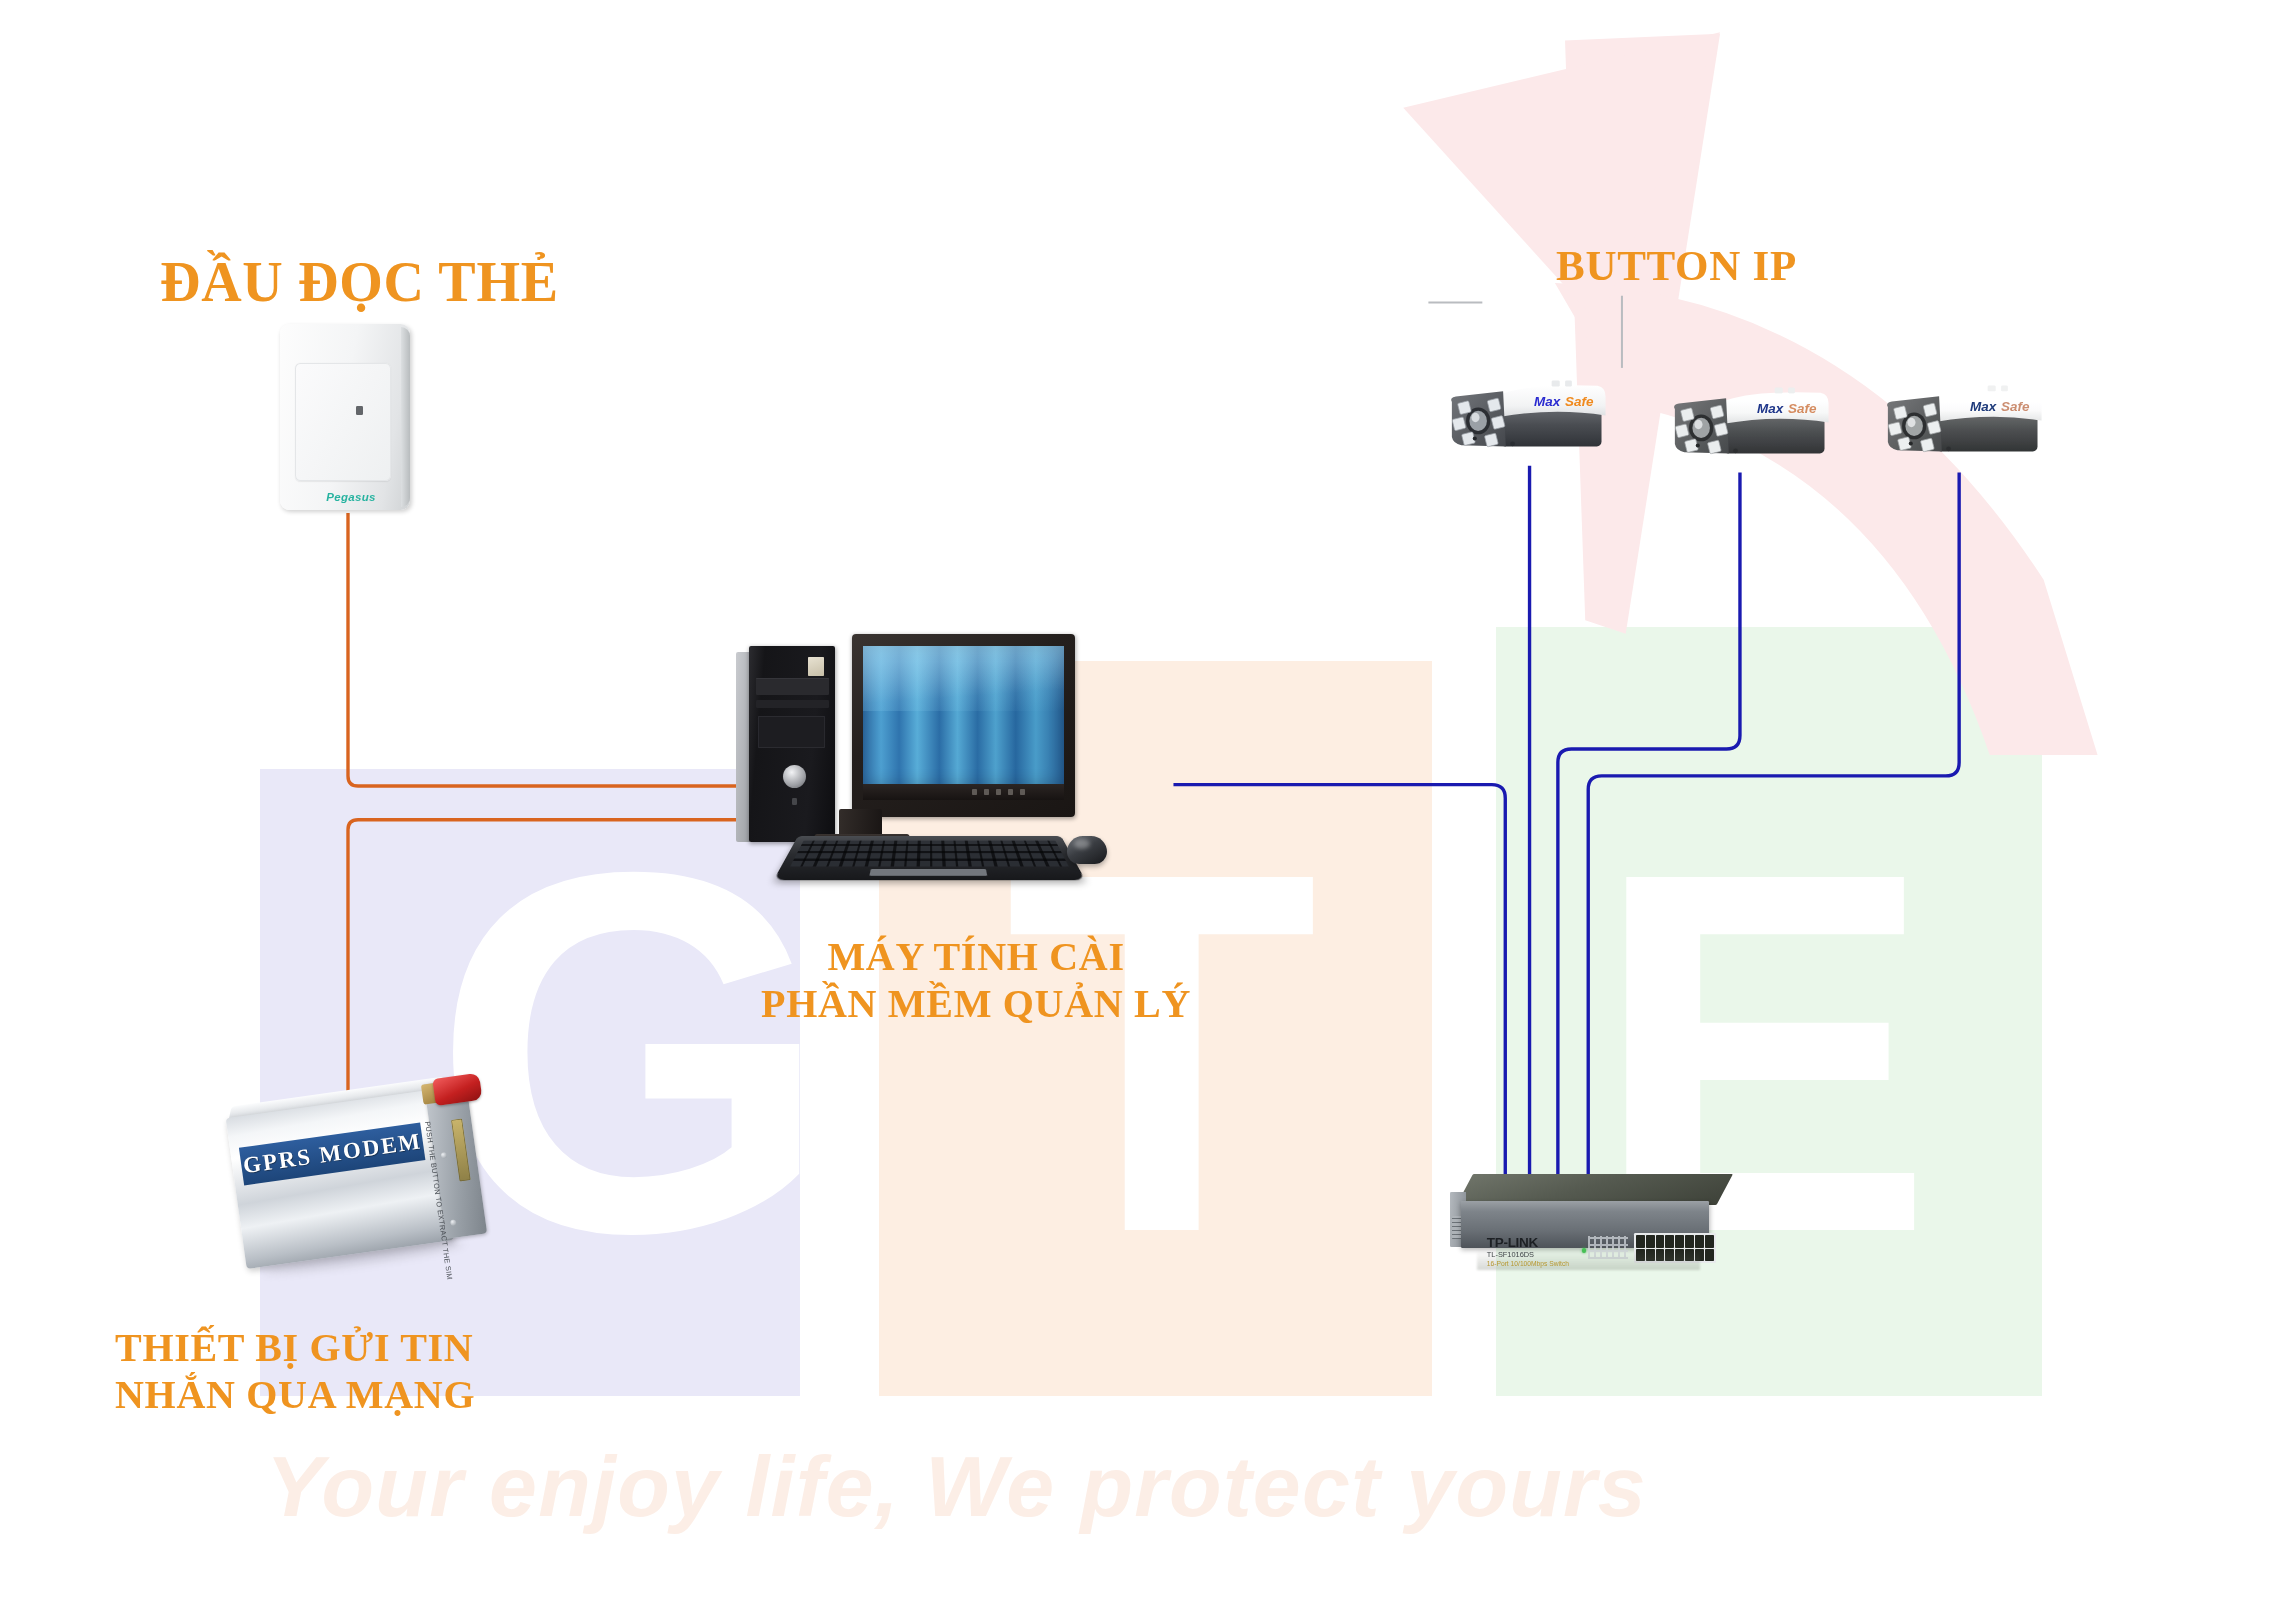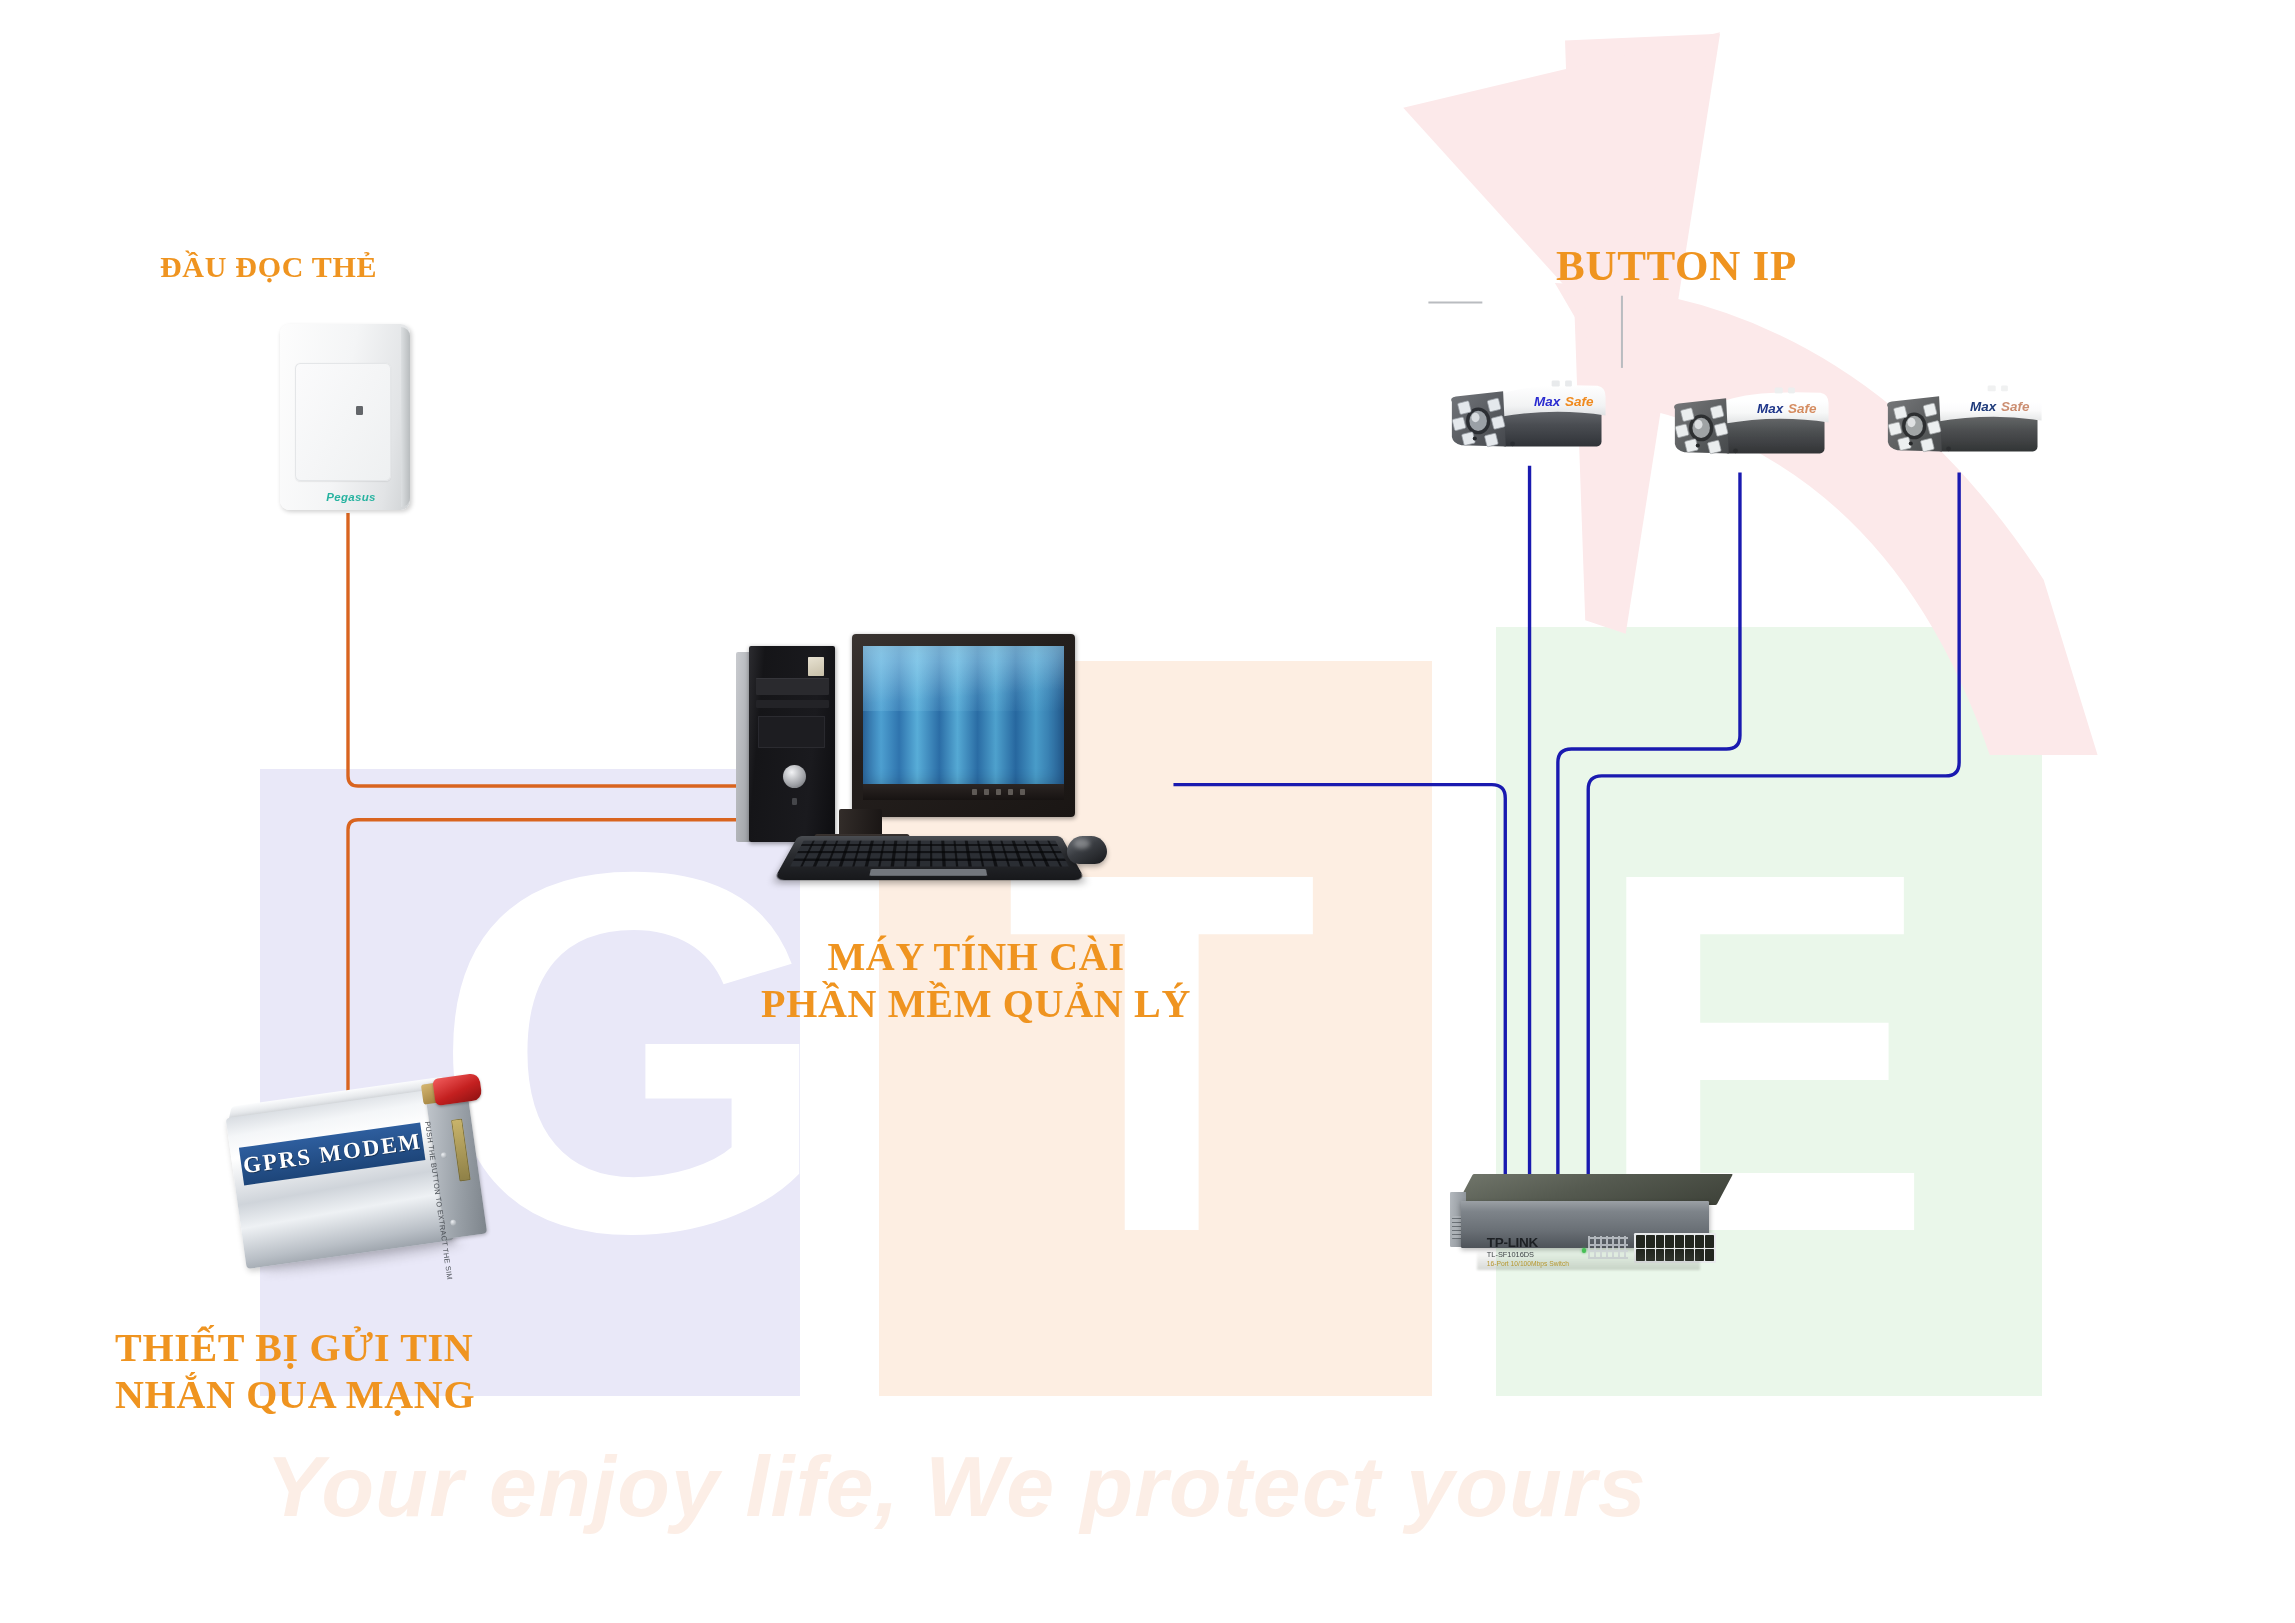--- a/index.html
+++ b/index.html
@@ -24,21 +24,21 @@
 
   
   .swoosh{position:absolute;left:1248px;top:-27px;width:1052px;height:782px;}
 
   
   .cables{position:absolute;left:0;top:0;width:2295px;height:1624px;}
 
   
   .label{position:absolute;color:#ef9420;font-weight:bold;
          font-family:"Liberation Serif",serif;letter-spacing:0.7px;white-space:nowrap;}
-  .lbl-reader{left:160px;top:250px;font-size:30px;}
+  .lbl-reader{left:160px;top:250px;font-size:56px;}
   .lbl-camera{left:1556px;top:241px;font-size:43px;}
   .lbl-pc{left:761px;top:933px;font-size:40px;text-align:center;line-height:1.18;}
   .lbl-modem{left:115px;top:1299px;font-size:40px;line-height:1.18;margin-top:25px;}
   .lbl-lan{left:1295px;top:1303px;font-size:40px;}
 
   
   .tagline{position:absolute;left:266px;top:1437px;font-size:86px;
            font-style:italic;font-weight:bold;color:#fceee6;
            font-family:"Liberation Sans",sans-serif;white-space:nowrap;letter-spacing:1.3px;}
 

